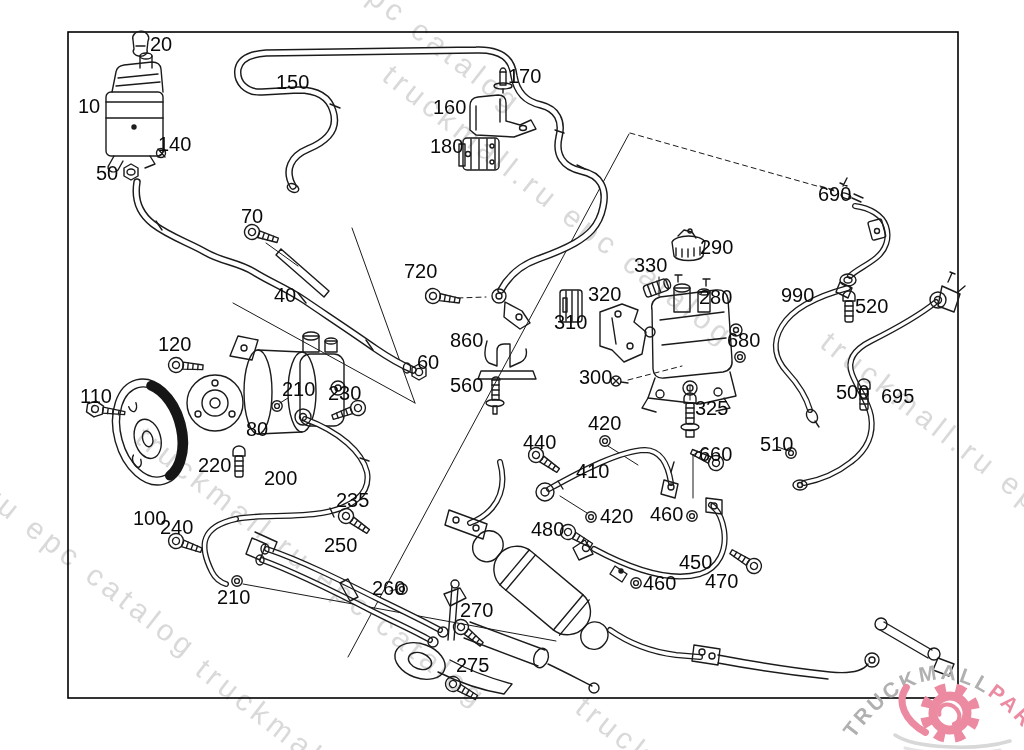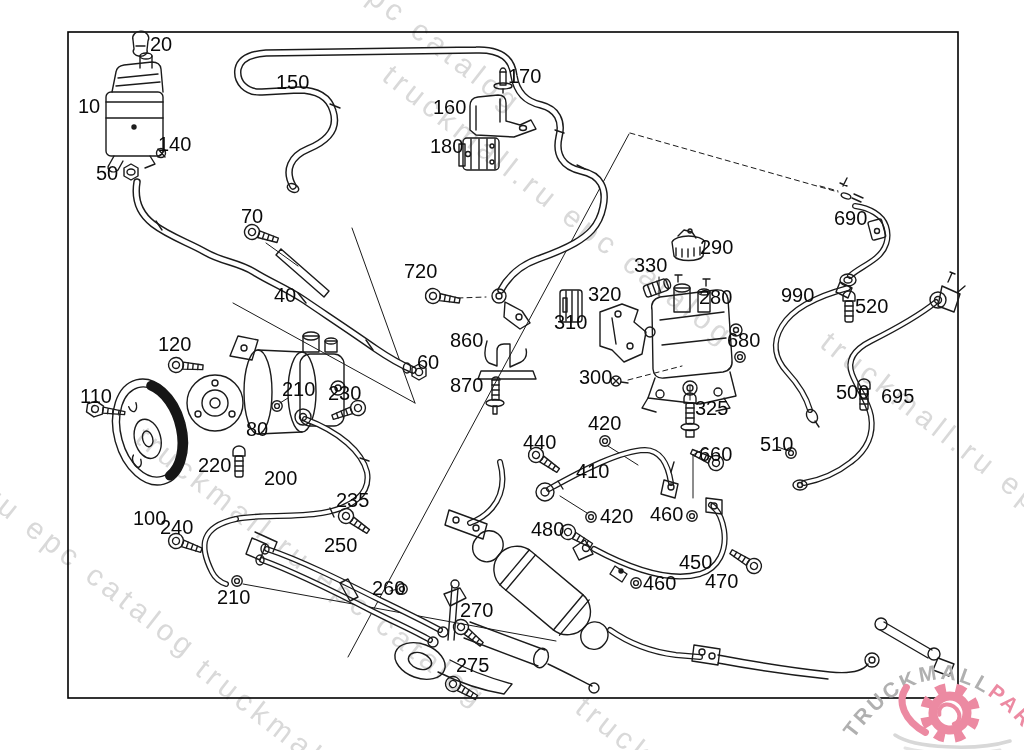--- a/index.html
+++ b/index.html
@@ -414,22 +414,22 @@
       <div class="lbl" style="left: 158px; top: 134px;">140</div>
       <div class="lbl" style="left: 96px; top: 163px;">50</div>
       <div class="lbl" style="left: 508px; top: 66px;">170</div>
       <div class="lbl" style="left: 433px; top: 97px;">160</div>
       <div class="lbl" style="left: 430px; top: 136px;">180</div>
       <div class="lbl" style="left: 241px; top: 206px;">70</div>
       <div class="lbl" style="left: 404px; top: 261px;">720</div>
       <div class="lbl" style="left: 274px; top: 285px;">40</div>
       <div class="lbl" style="left: 450px; top: 330px;">860</div>
       <div class="lbl" style="left: 417px; top: 352px;">60</div>
-      <div class="lbl" style="left: 450px; top: 375px;">870</div>
-      <div class="lbl" style="left: 818px; top: 208px; margin-left: 16px;">690</div>
+      <div class="lbl" style="left: 450px; top: 375px;">560</div>
+      <div class="lbl" style="left: 818px; top: 184px;">690</div>
       <div class="lbl" style="left: 700px; top: 237px;">290</div>
       <div class="lbl" style="left: 634px; top: 255px;">330</div>
       <div class="lbl" style="left: 588px; top: 284px;">320</div>
       <div class="lbl" style="left: 554px; top: 312px;">310</div>
       <div class="lbl" style="left: 699px; top: 287px;">280</div>
       <div class="lbl" style="left: 727px; top: 330px;">680</div>
       <div class="lbl" style="left: 781px; top: 285px;">990</div>
       <div class="lbl" style="left: 855px; top: 296px;">520</div>
       <div class="lbl" style="left: 836px; top: 358px; margin-top: 24px;">500</div>
       <div class="lbl" style="left: 579px; top: 367px;">300</div>

